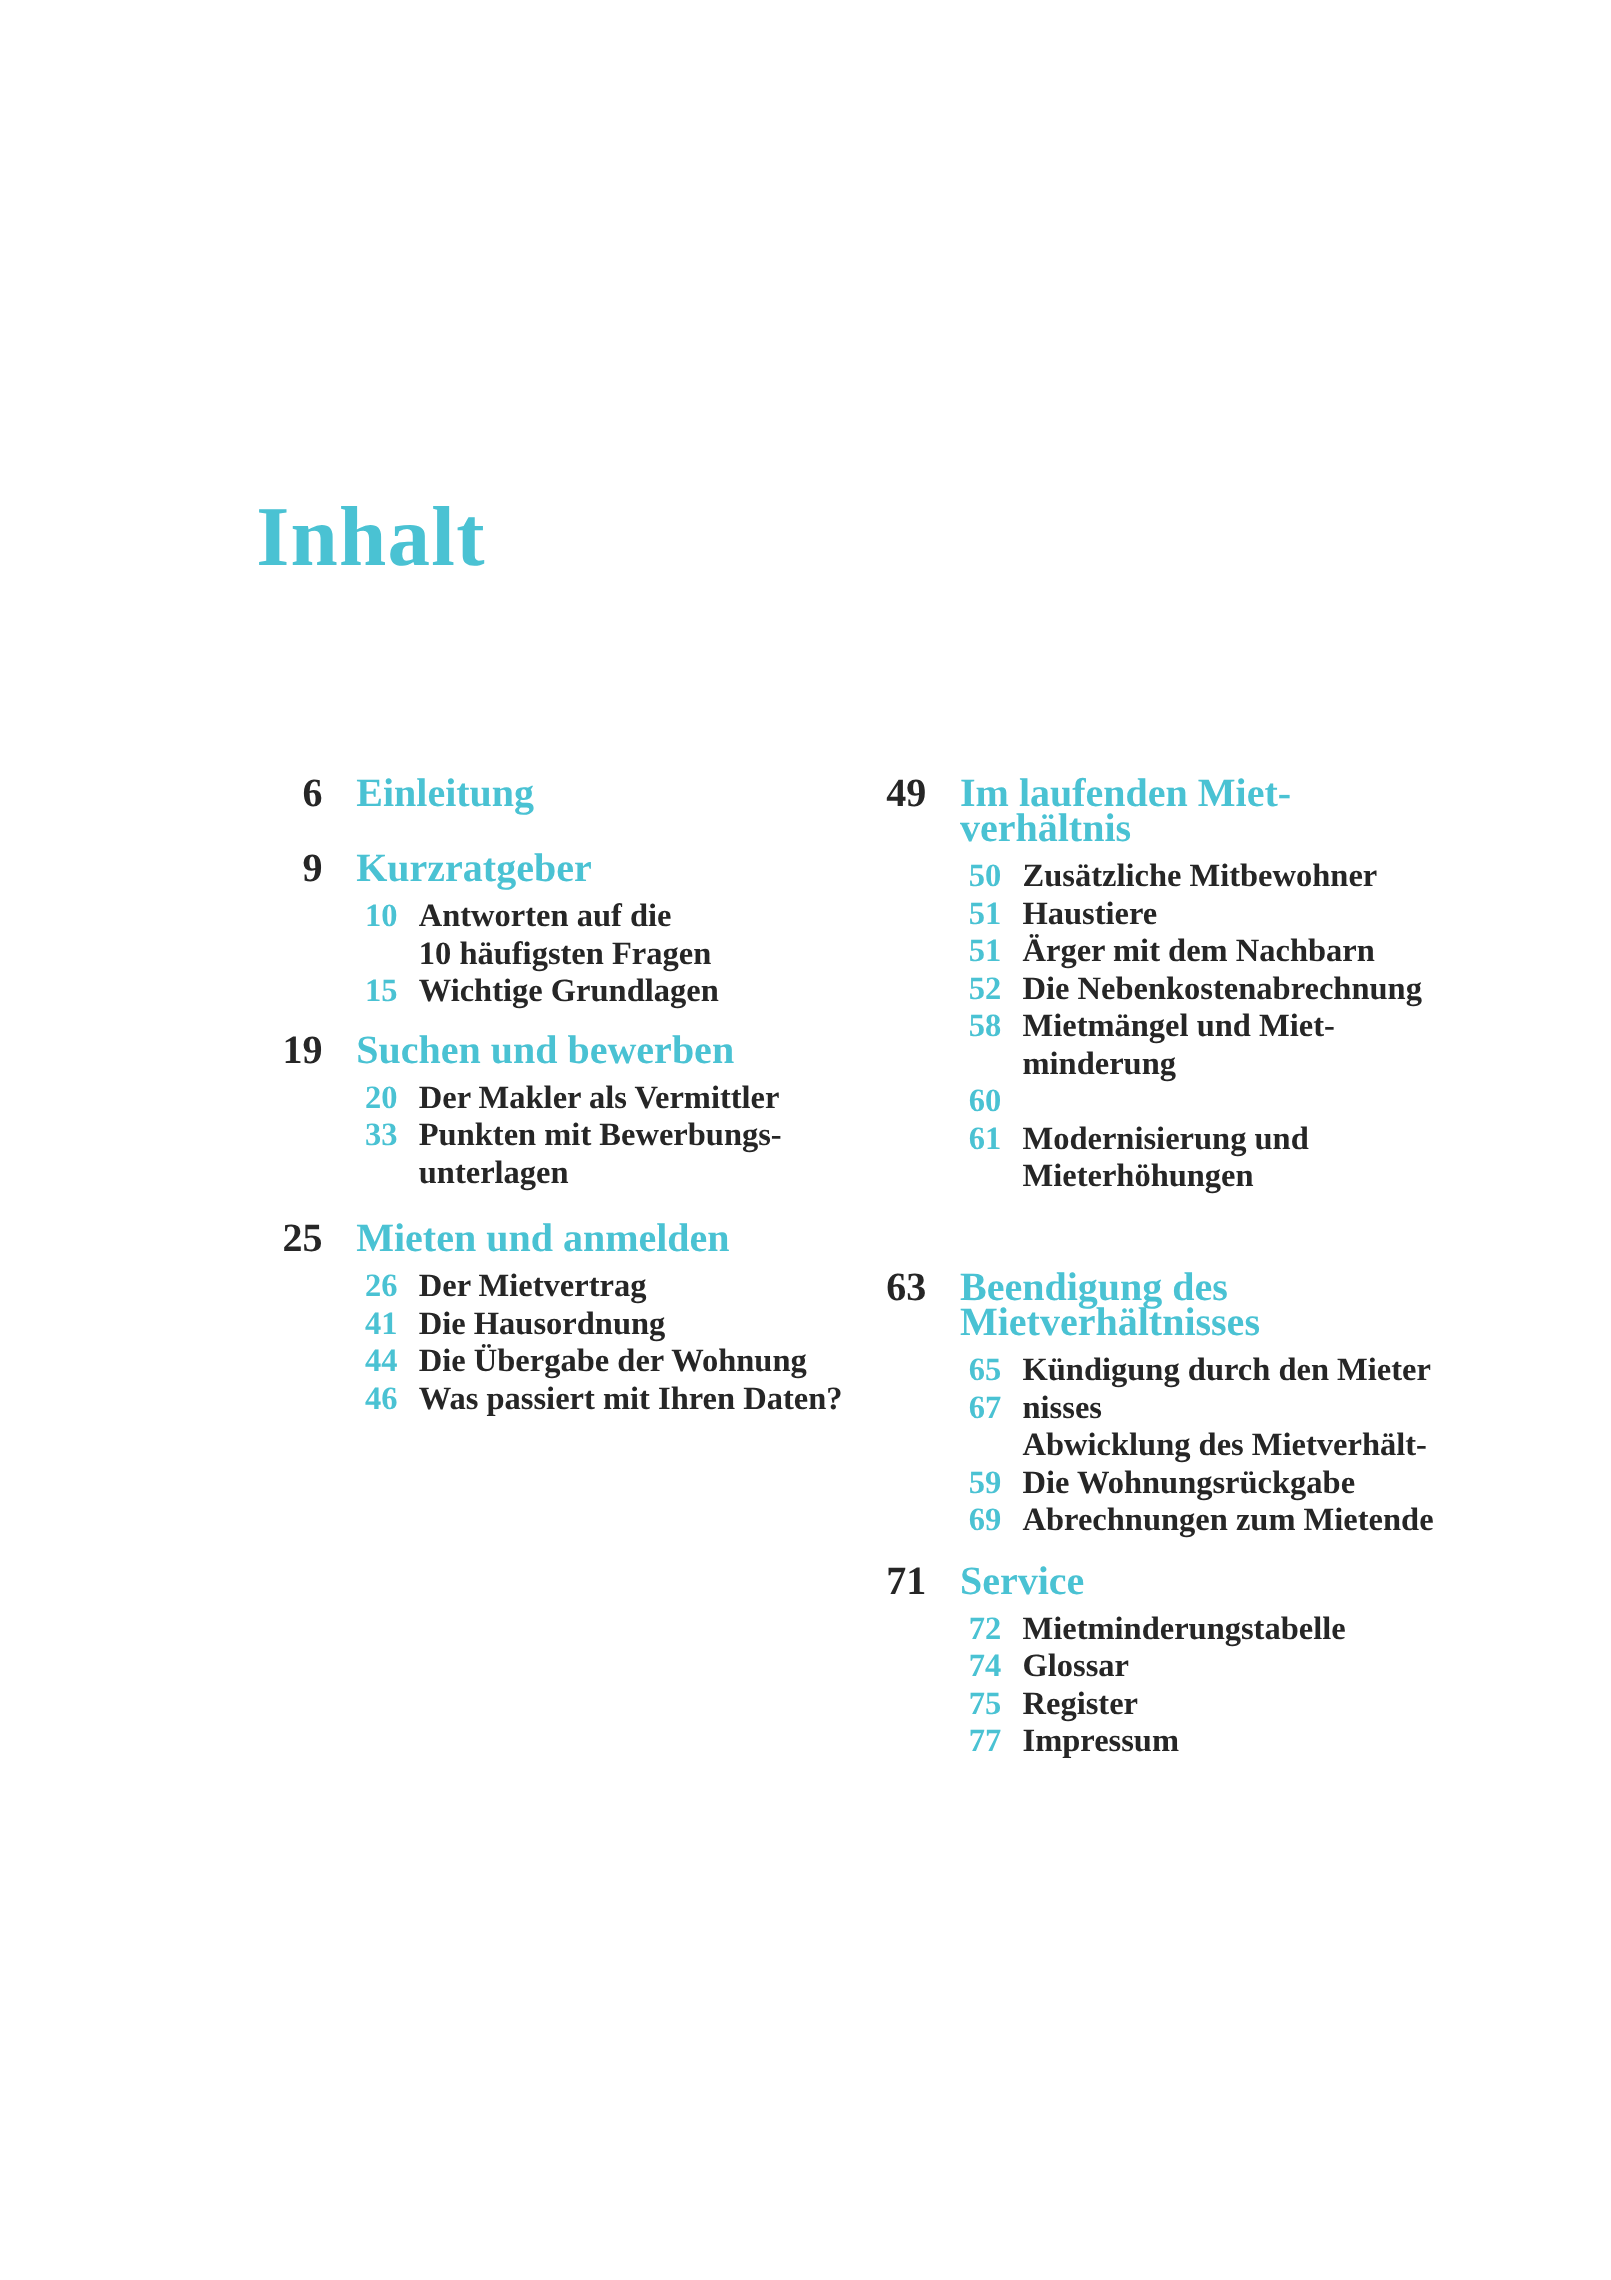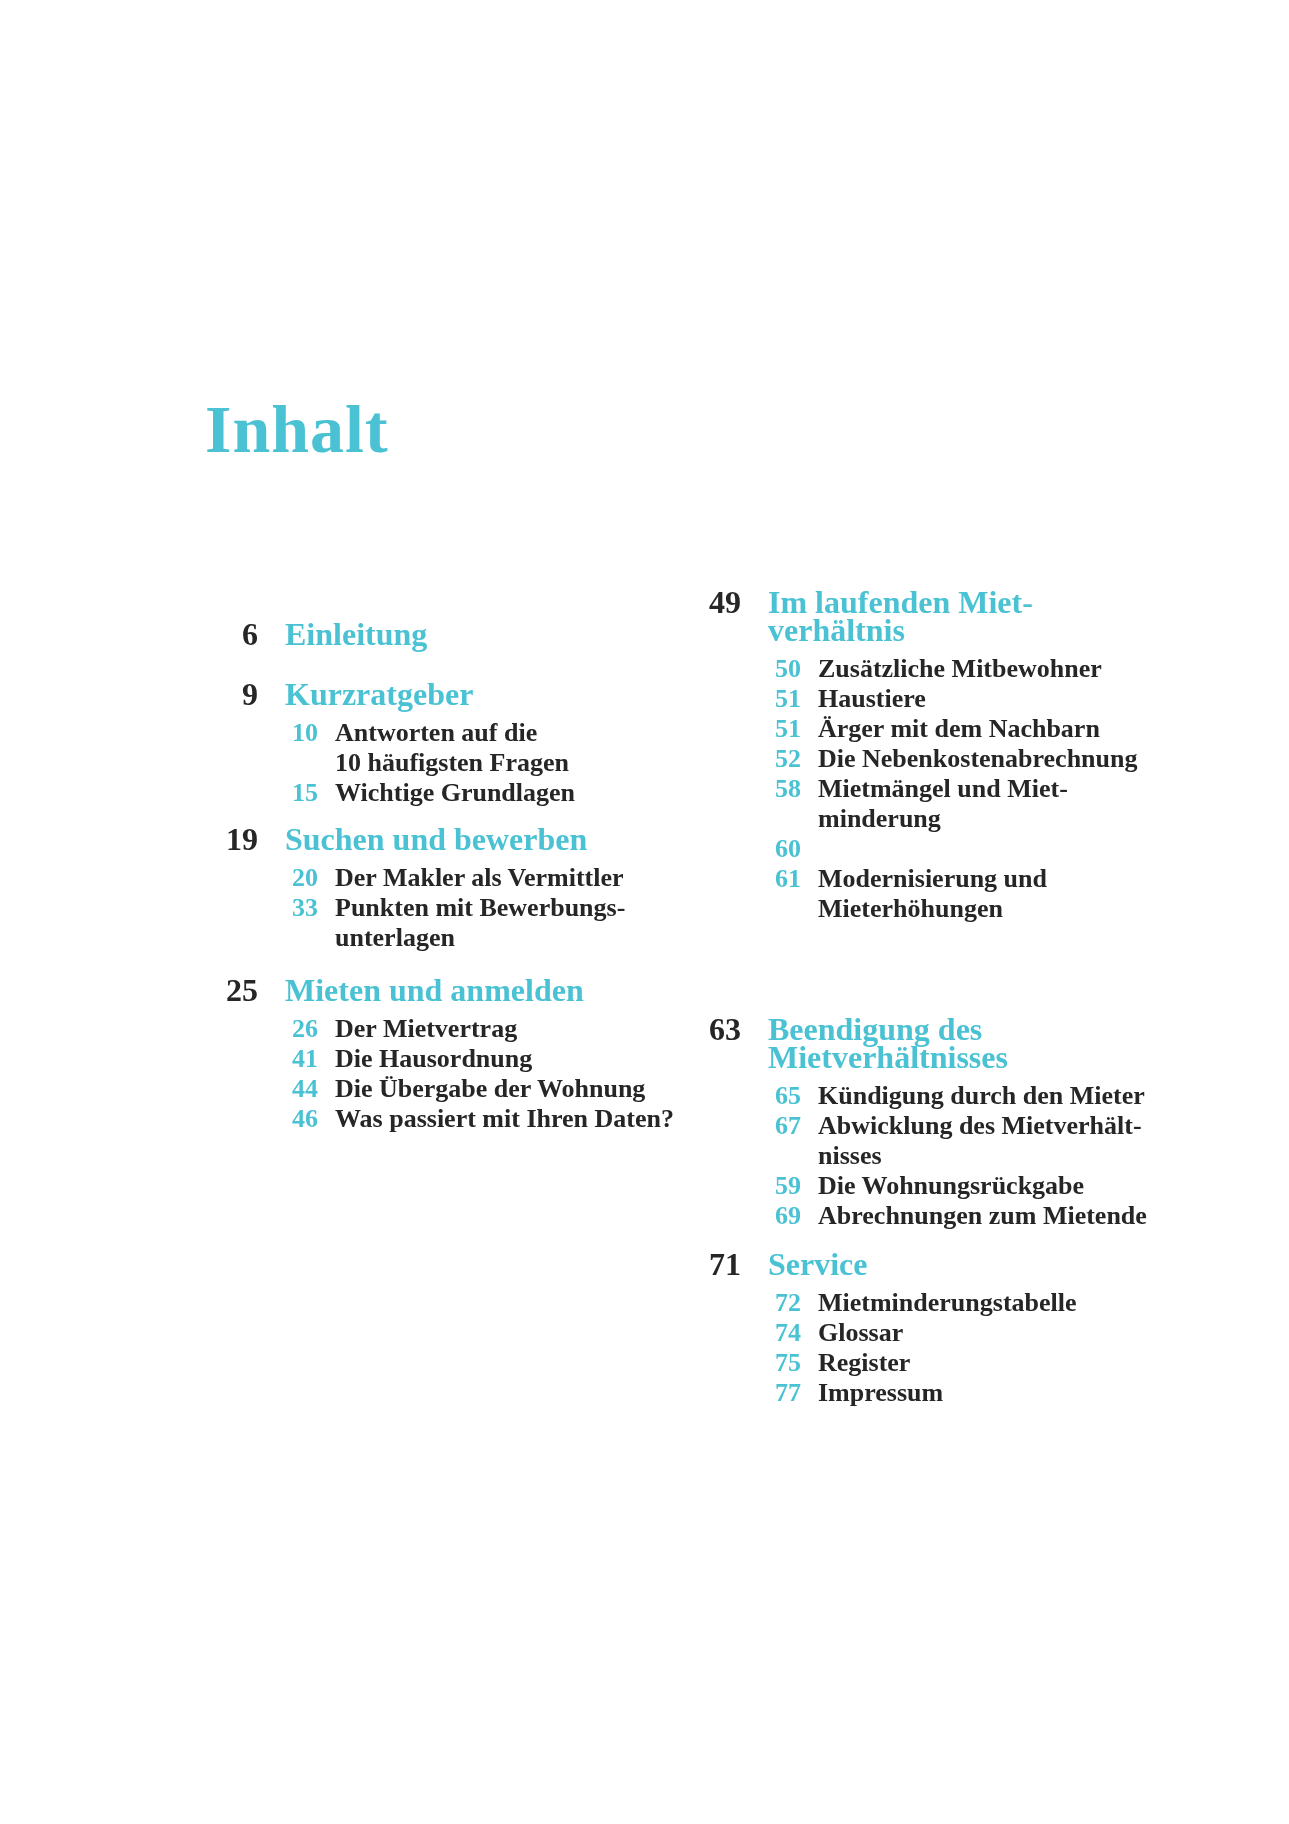--- a/index.html
+++ b/index.html
@@ -22,21 +22,21 @@
     color:var(--accent);
   }
   .col{position:absolute;top:0;width:530px;}
   .col-left{left:195px;}
   .col-right{left:678px;}
   .toc-section{position:absolute;left:0;width:100%;}
   .col-left  .s0{top:620px;}
   .col-left  .s1{top:680px;}
   .col-left  .s2{top:825px;}
   .col-left  .s3{top:976px;}
-  .col-right .s0{top:588px;}
+  .col-right .s0{top:620px;}
   .col-right .s1{top:1015px;}
   .col-right .s2{top:1250px;}
   .ch-head{display:flex;align-items:flex-start;font-size:32px;line-height:28px;}
   .ch-num{flex:none;width:63px;text-align:right;color:var(--ink);}
   .ch-title{margin-left:27px;color:var(--accent);}
   .subs{list-style:none;margin:10px 0 0 0;padding:0;font-size:26px;line-height:30px;}
   .sub{display:flex;align-items:flex-start;padding-left:95px;}
   .sub-num{flex:none;width:30px;text-align:center;color:var(--accent);}
   .sub-text{margin-left:15px;color:var(--ink);}
 </style>
@@ -209,22 +209,22 @@
       <ul class="subs">
         <li class="sub">
           <span class="sub-num">65</span>
           <span class="sub-text">
             <div>Kündigung durch den Mieter</div>
           </span>
         </li>
         <li class="sub">
           <span class="sub-num">67</span>
           <span class="sub-text">
+            <div>nisses</div>
             <div>Abwicklung des Mietverhält-</div>
-            <div>nisses</div>
           </span>
         </li>
         <li class="sub">
           <span class="sub-num">59</span>
           <span class="sub-text">
             <div>Die Wohnungsrückgabe</div>
           </span>
         </li>
         <li class="sub">
           <span class="sub-num">69</span>

